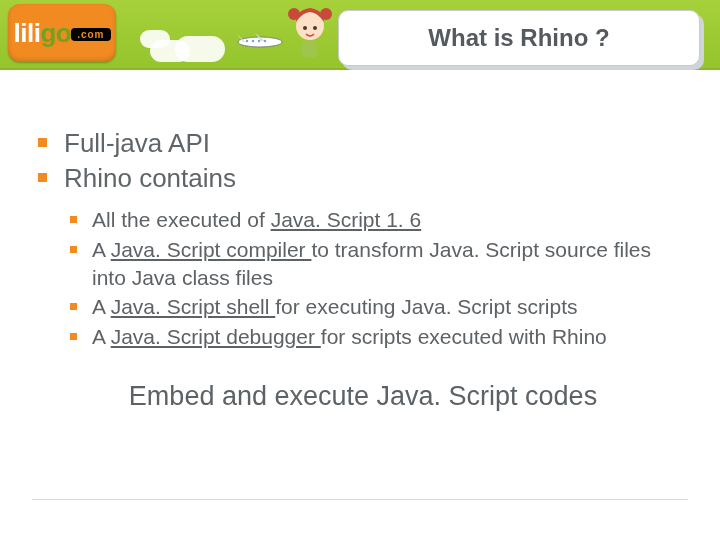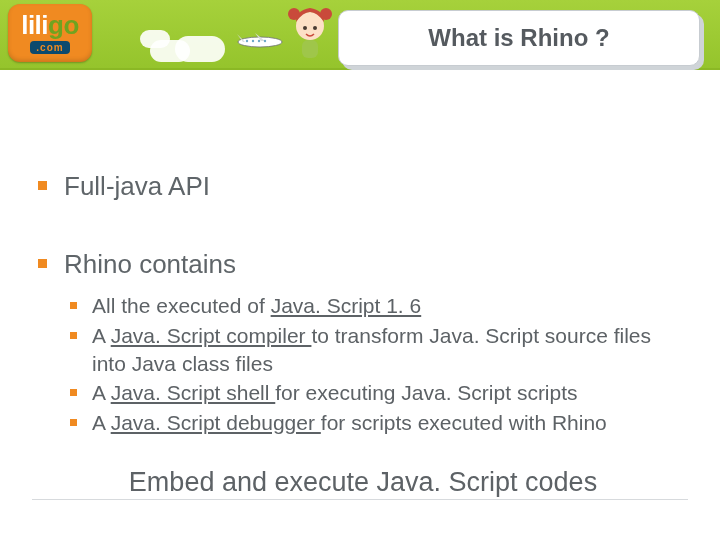--- a/index.html
+++ b/index.html
@@ -16,45 +16,45 @@
   .green-strip {
     position: absolute;
     left: 0; top: 0; right: 0; height: 70px;
   }
 
   
   .logo {
     position: absolute;
     left: 8px;
     top: 4px;
-    width: 84px;
+    width: 108px;
     height: 58px;
     border-radius: 12px;
     background: #f08a21;
     display: flex;
-    flex-direction: column;
+    flex-direction: row;
     align-items: center;
     justify-content: center;
     box-shadow: inset 0 -2px 4px rgba(0,0,0,0.15), 0 1px 2px rgba(0,0,0,0.25);
   }
   .logo .row1 {
     font-family: Arial, sans-serif;
     font-size: 26px;
     font-weight: 700;
     letter-spacing: -0.5px;
     line-height: 1;
     color: #fff;
   }
   .logo .row1 .w { color: #fff; }
   .logo .row1 .g { color: #6fa320; }
   .logo .row2 {
     font-size: 10px;
     font-weight: 700;
     letter-spacing: 1px;
-    background: #0c4a6e;
+    background: #000000;
     color: #f08a21;
     border-radius: 4px;
     padding: 1px 6px;
     margin-top: 3px;
   }
 
   
   .doodle {
     position: absolute;
     left: 130px;
@@ -120,21 +120,20 @@
   }
 
   ul.top { list-style: none; }
   ul.top > li {
     position: relative;
     padding-left: 26px;
     font-size: 26px;
     color: #5f6569;
     font-weight: 400;
     line-height: 1.35;
-    margin-top: 43px;
   }
   ul.top > li::before {
     content: "";
     position: absolute;
     left: 0;
     top: 12px;
     width: 9px;
     height: 9px;
     background: #f08a21;
   }

